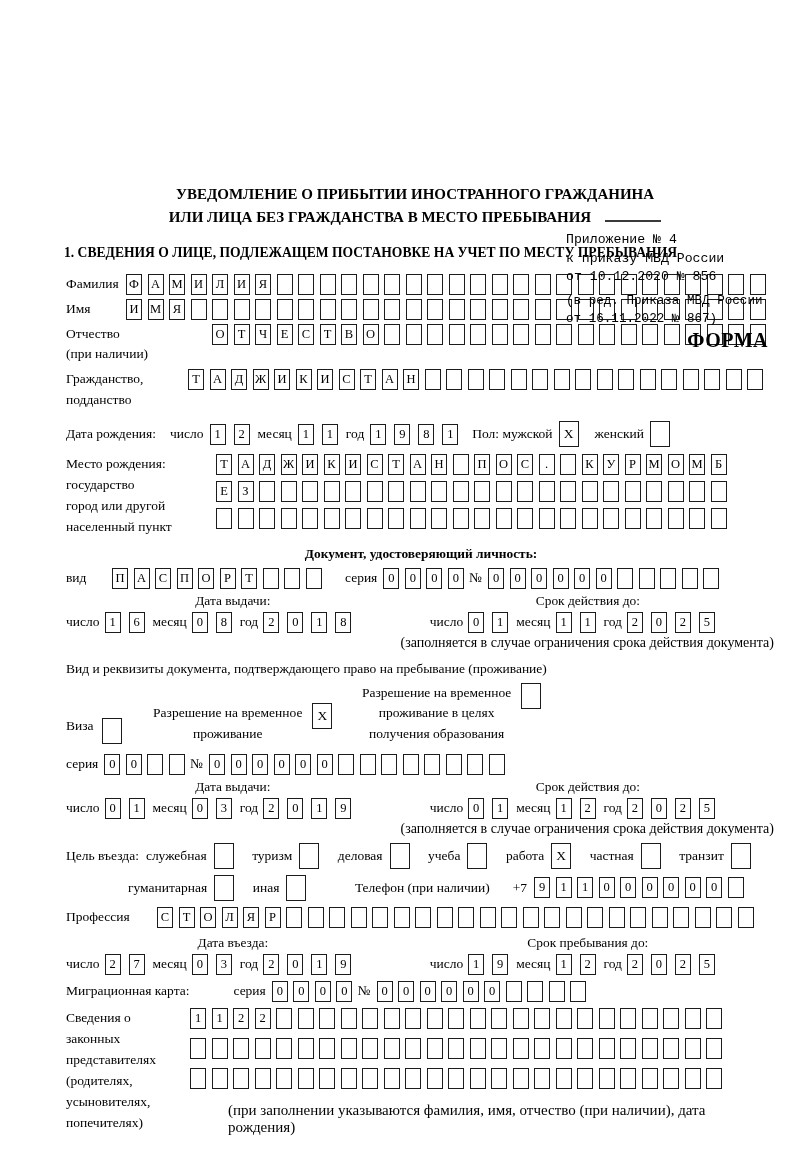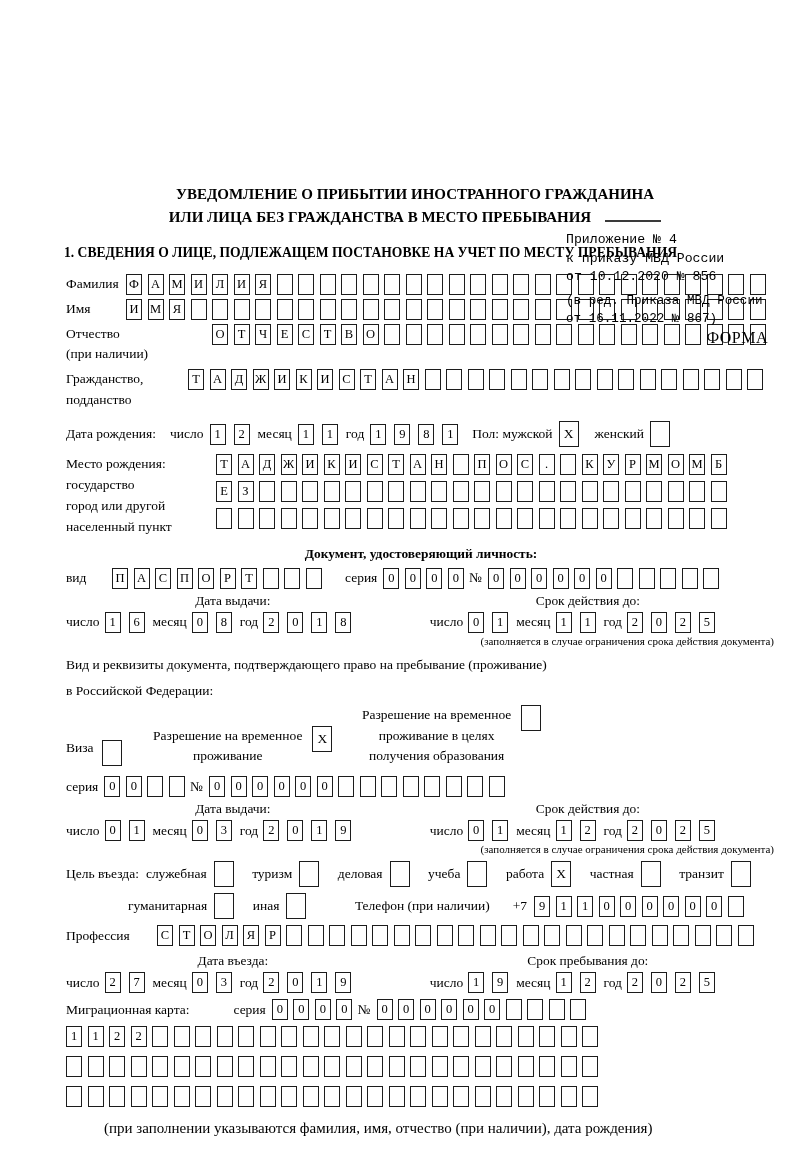--- a/index.html
+++ b/index.html
@@ -3,21 +3,21 @@
 <meta charset="utf-8">
 <style>
   html,body{margin:0;padding:0;background:#fff;}
   body{width:800px;height:1163px;overflow:hidden;position:relative;
        font-family:"Liberation Serif","DejaVu Serif",serif;color:#000;font-size:13.5px;}
   .page{position:relative;width:800px;height:1163px;}
 
   
   .hdr{position:absolute;left:566px;top:48px;line-height:1.42;font-size:13.2px;font-family:Liberation Mono, monospace;}
   .hdr .sub{margin-top:6px;font-size:12.6px;}
-  .forma{position:absolute;right:32px;top:146px;font-weight:normal;font-size:16px;letter-spacing:.5px;}
+  .forma{position:absolute;right:32px;top:146px;font-weight:bold;font-size:20px;letter-spacing:.5px;}
 
   
   .title{margin:183px 30px 0 60px;text-align:center;font-weight:bold;font-size:15px;line-height:1.55;}
   .title .uline{display:inline-block;width:56px;border-bottom:2.2px solid #3a3a3a;height:14px;margin-left:14px;}
   .sec-head{margin:15px 20px 0 64px;font-weight:bold;font-size:13.6px;}
 
   
   .bd{margin:13px 24px 0 66px;}
   .row{display:flex;align-items:center;margin-bottom:4px;}
   .row.top{align-items:flex-start;}
@@ -31,21 +31,21 @@
   .gap8 .cell{margin-right:8px;}
   .w54{flex:0 0 54px;} .w140{flex:0 0 140px;} .w116{flex:0 0 116px;} .w144{flex:0 0 144px;}
   .w85{flex:0 0 85px;} .w118{flex:0 0 118px;}
   .stack{display:flex;flex-direction:column;row-gap:6px;}
   .doc-head{text-align:center;font-weight:bold;font-size:13.4px;margin:8px 0 6px 0;}
   .dates{display:flex;margin-bottom:2px;}
   .d-left{flex:0 0 47%;} .d-right{flex:0 0 53%;}
   .d-head{text-align:center;font-size:13.4px;margin-bottom:3px;}
   .d-fields{display:flex;align-items:center;}
   .d-fields .lab{margin-right:5px;}
-  .mini-note{font-size:11px;text-align:right;margin:1px 2px 6px 0;}
+  .mini-note{font-size:14px;text-align:right;margin:1px 2px 6px 0;}
   .intro{line-height:1.8;margin-bottom:2px;}
   .permit-row{display:flex;align-items:flex-end;margin:2px 0 10px 0;}
   .opt{display:flex;align-items:flex-start;margin-right:14px;}
   .opt .lab{margin-right:8px;}
   .opt .ctr{text-align:center;line-height:1.5;margin-right:10px;}
   .purpose .lab{margin-right:7px;}
   .purpose .boxes{margin-right:13px;}
   .note-bottom{font-size:15px;margin:4px 0 0 160px;}
   .spacer6{height:6px;} .spacer3{height:3px;}
 </style>
@@ -420,21 +420,20 @@
               <span class="cell">0</span>
               <span class="cell">2</span>
               <span class="cell">5</span>
             </span>
         </div>
       </div>
     </div>
     <div class="mini-note">(заполняется в случае ограничения срока действия документа)</div>
 
     <div class="intro">Вид и реквизиты документа, подтверждающего право на пребывание (проживание)</div>
-    <div class="intro">в Российской Федерации:</div>
 
     <div class="permit-row">
       <div class="opt">
         <span class="lab">Виза</span>
         <span class="boxes cbx">
             <span class="cell"></span>
           </span>
       </div>
       <div class="opt" style="margin-left:12px">
         <span class="ctr lbl-lines">
@@ -690,20 +689,28 @@
           <span class="cell">0</span>
           <span class="cell">0</span>
           <span class="cell"></span>
           <span class="cell"></span>
           <span class="cell"></span>
           <span class="cell"></span>
         </span>
     </div>
 
     <div class="row top" style="margin-top:6px">
+      <span class="lab w118 lbl-lines">
+        <div>Сведения о</div>
+        <div>законных</div>
+        <div>представителях</div>
+        <div>(родителях,</div>
+        <div>усыновителях,</div>
+        <div>попечителях)</div>
+      </span>
       <span class="stack" style="row-gap:9px">
         <span class="boxes">
             <span class="cell">1</span>
             <span class="cell">1</span>
             <span class="cell">2</span>
             <span class="cell">2</span>
             <span class="cell"></span>
             <span class="cell"></span>
             <span class="cell"></span>
             <span class="cell"></span>

